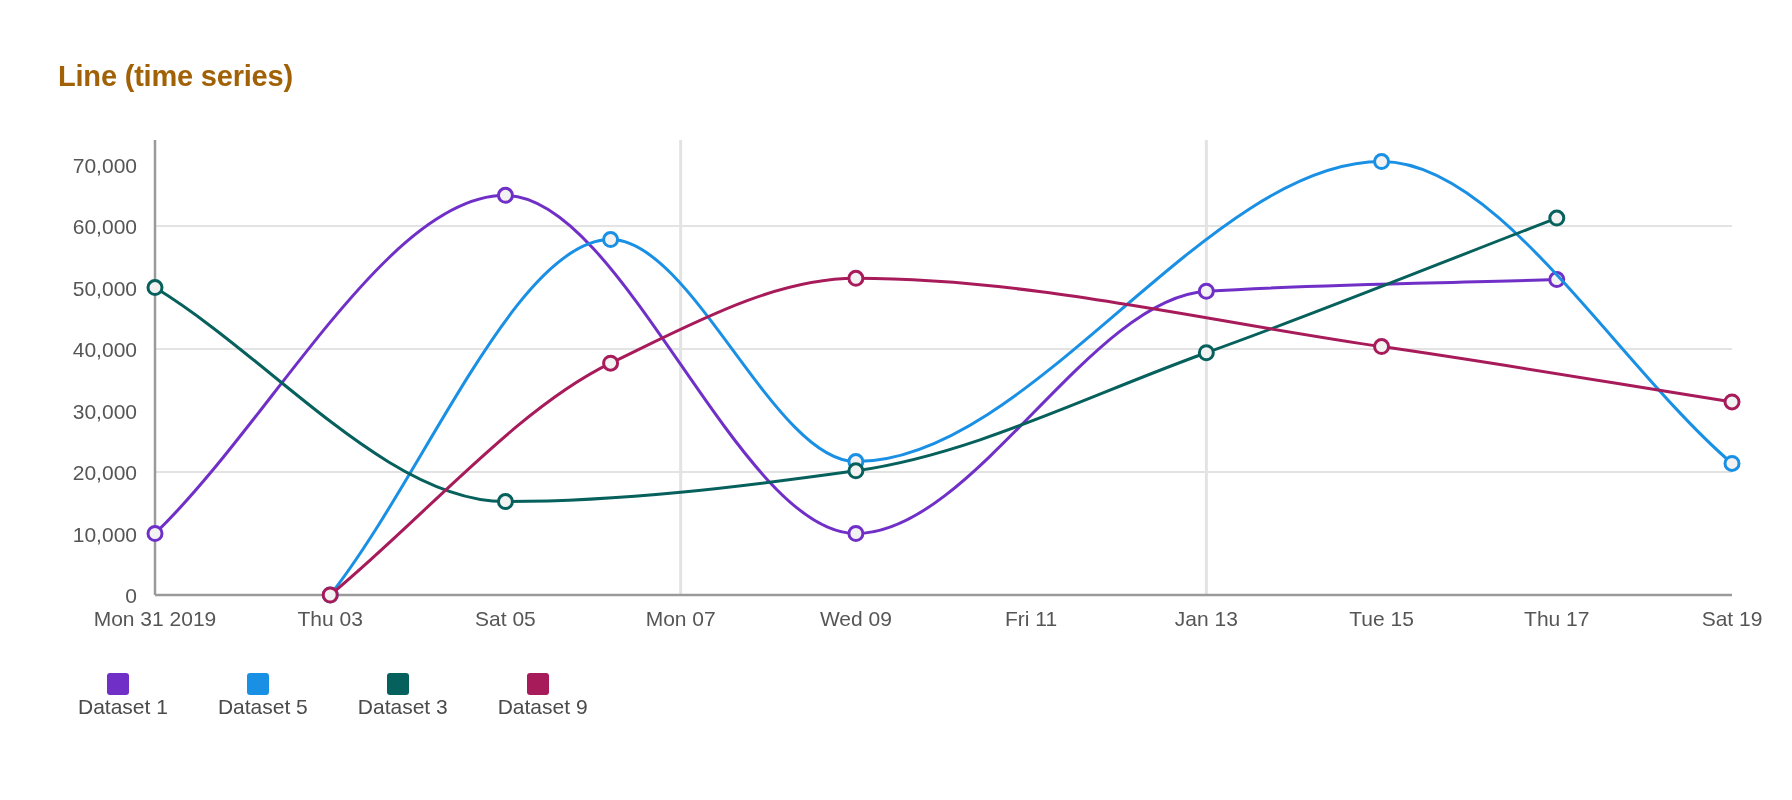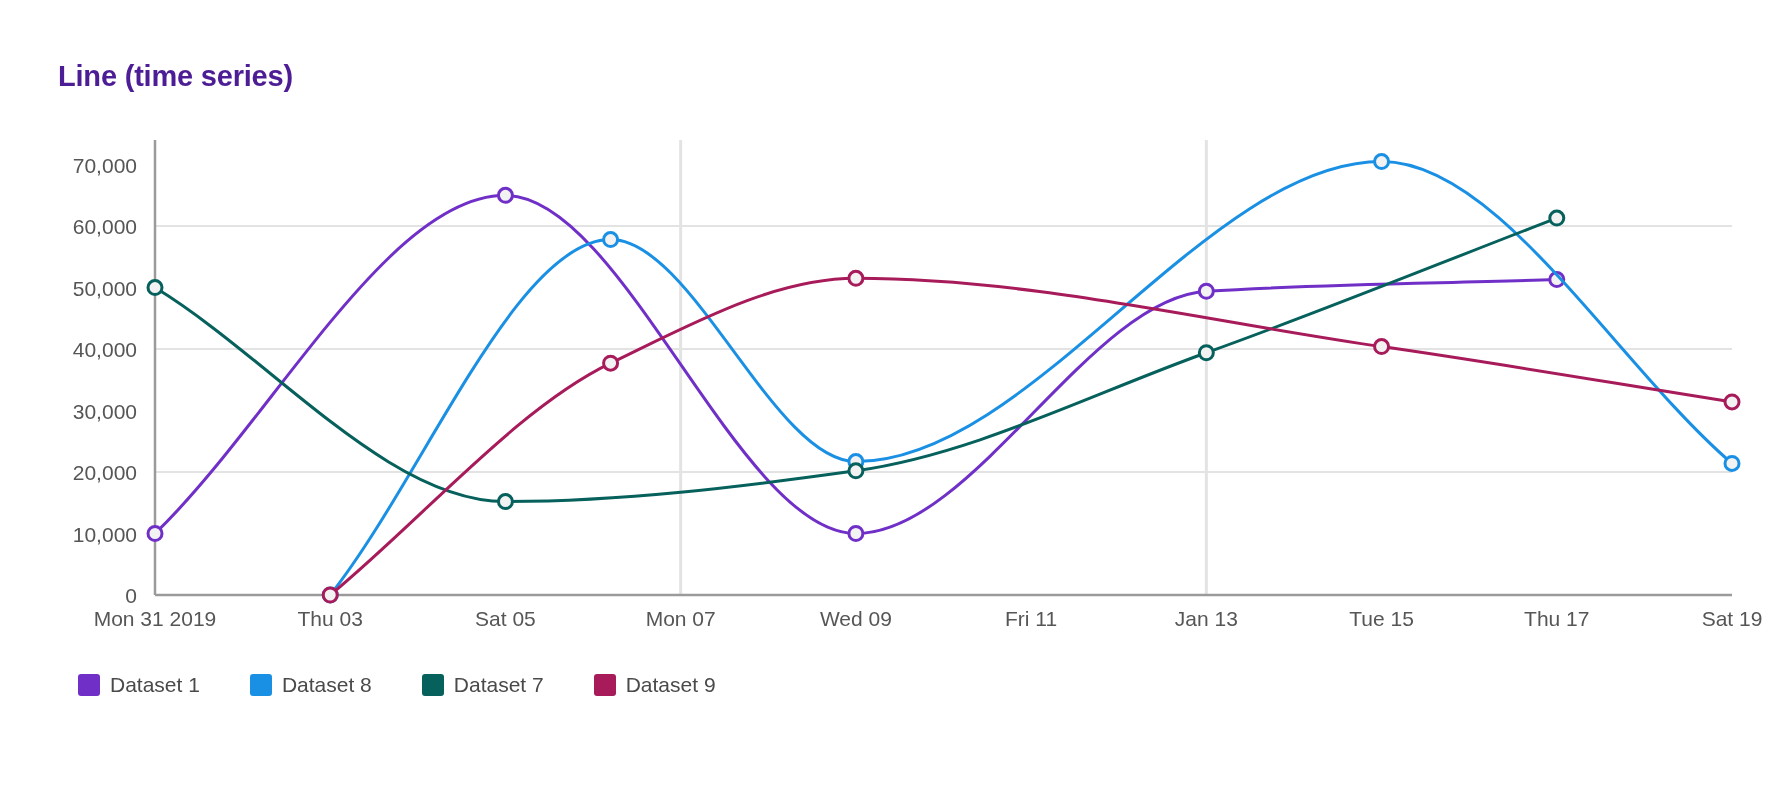--- a/index.html
+++ b/index.html
@@ -19,21 +19,21 @@
     height: 800px;
     background: #ffffff;
     box-sizing: border-box;
   }
   #chart-title {
     position: absolute;
     left: 58px;
     top: 60px;
     font-size: 29px;
     font-weight: bold;
-    color: #4c1d95;
+    color: #a16207;
     letter-spacing: -0.2px;
     white-space: nowrap;
   }
   #plot-wrap {
     position: absolute;
     left: 0;
     top: 0;
     width: 1792px;
     height: 660px;
   }
@@ -51,21 +51,21 @@
     position: absolute;
     left: 58px;
     top: 673px;
     display: flex;
     flex-direction: row;
     align-items: center;
     gap: 0px;
   }
   .legend-item {
     display: flex;
-    flex-direction: row;
+    flex-direction: column;
     align-items: center;
     margin-right: 30px;
     cursor: pointer;
     padding-left: 20px;
   }
   .legend-swatch {
     width: 22px;
     height: 22px;
     border-radius: 3px;
     margin-right: 10px;
@@ -156,25 +156,25 @@
     </svg>
   </div>
 
   <div id="legend">
       <div class="legend-item">
         <span class="legend-swatch" style="background: rgb(112, 48, 200);"></span>
         <span class="legend-label">Dataset 1</span>
       </div>
       <div class="legend-item">
         <span class="legend-swatch" style="background: rgb(26, 144, 229);"></span>
-        <span class="legend-label">Dataset 8</span>
+        <span class="legend-label">Dataset 5</span>
       </div>
       <div class="legend-item">
         <span class="legend-swatch" style="background: rgb(6, 96, 92);"></span>
-        <span class="legend-label">Dataset 7</span>
+        <span class="legend-label">Dataset 3</span>
       </div>
       <div class="legend-item">
         <span class="legend-swatch" style="background: rgb(168, 27, 90);"></span>
         <span class="legend-label">Dataset 9</span>
       </div>
     </div>
 
 </div>
 
 </body></html>

